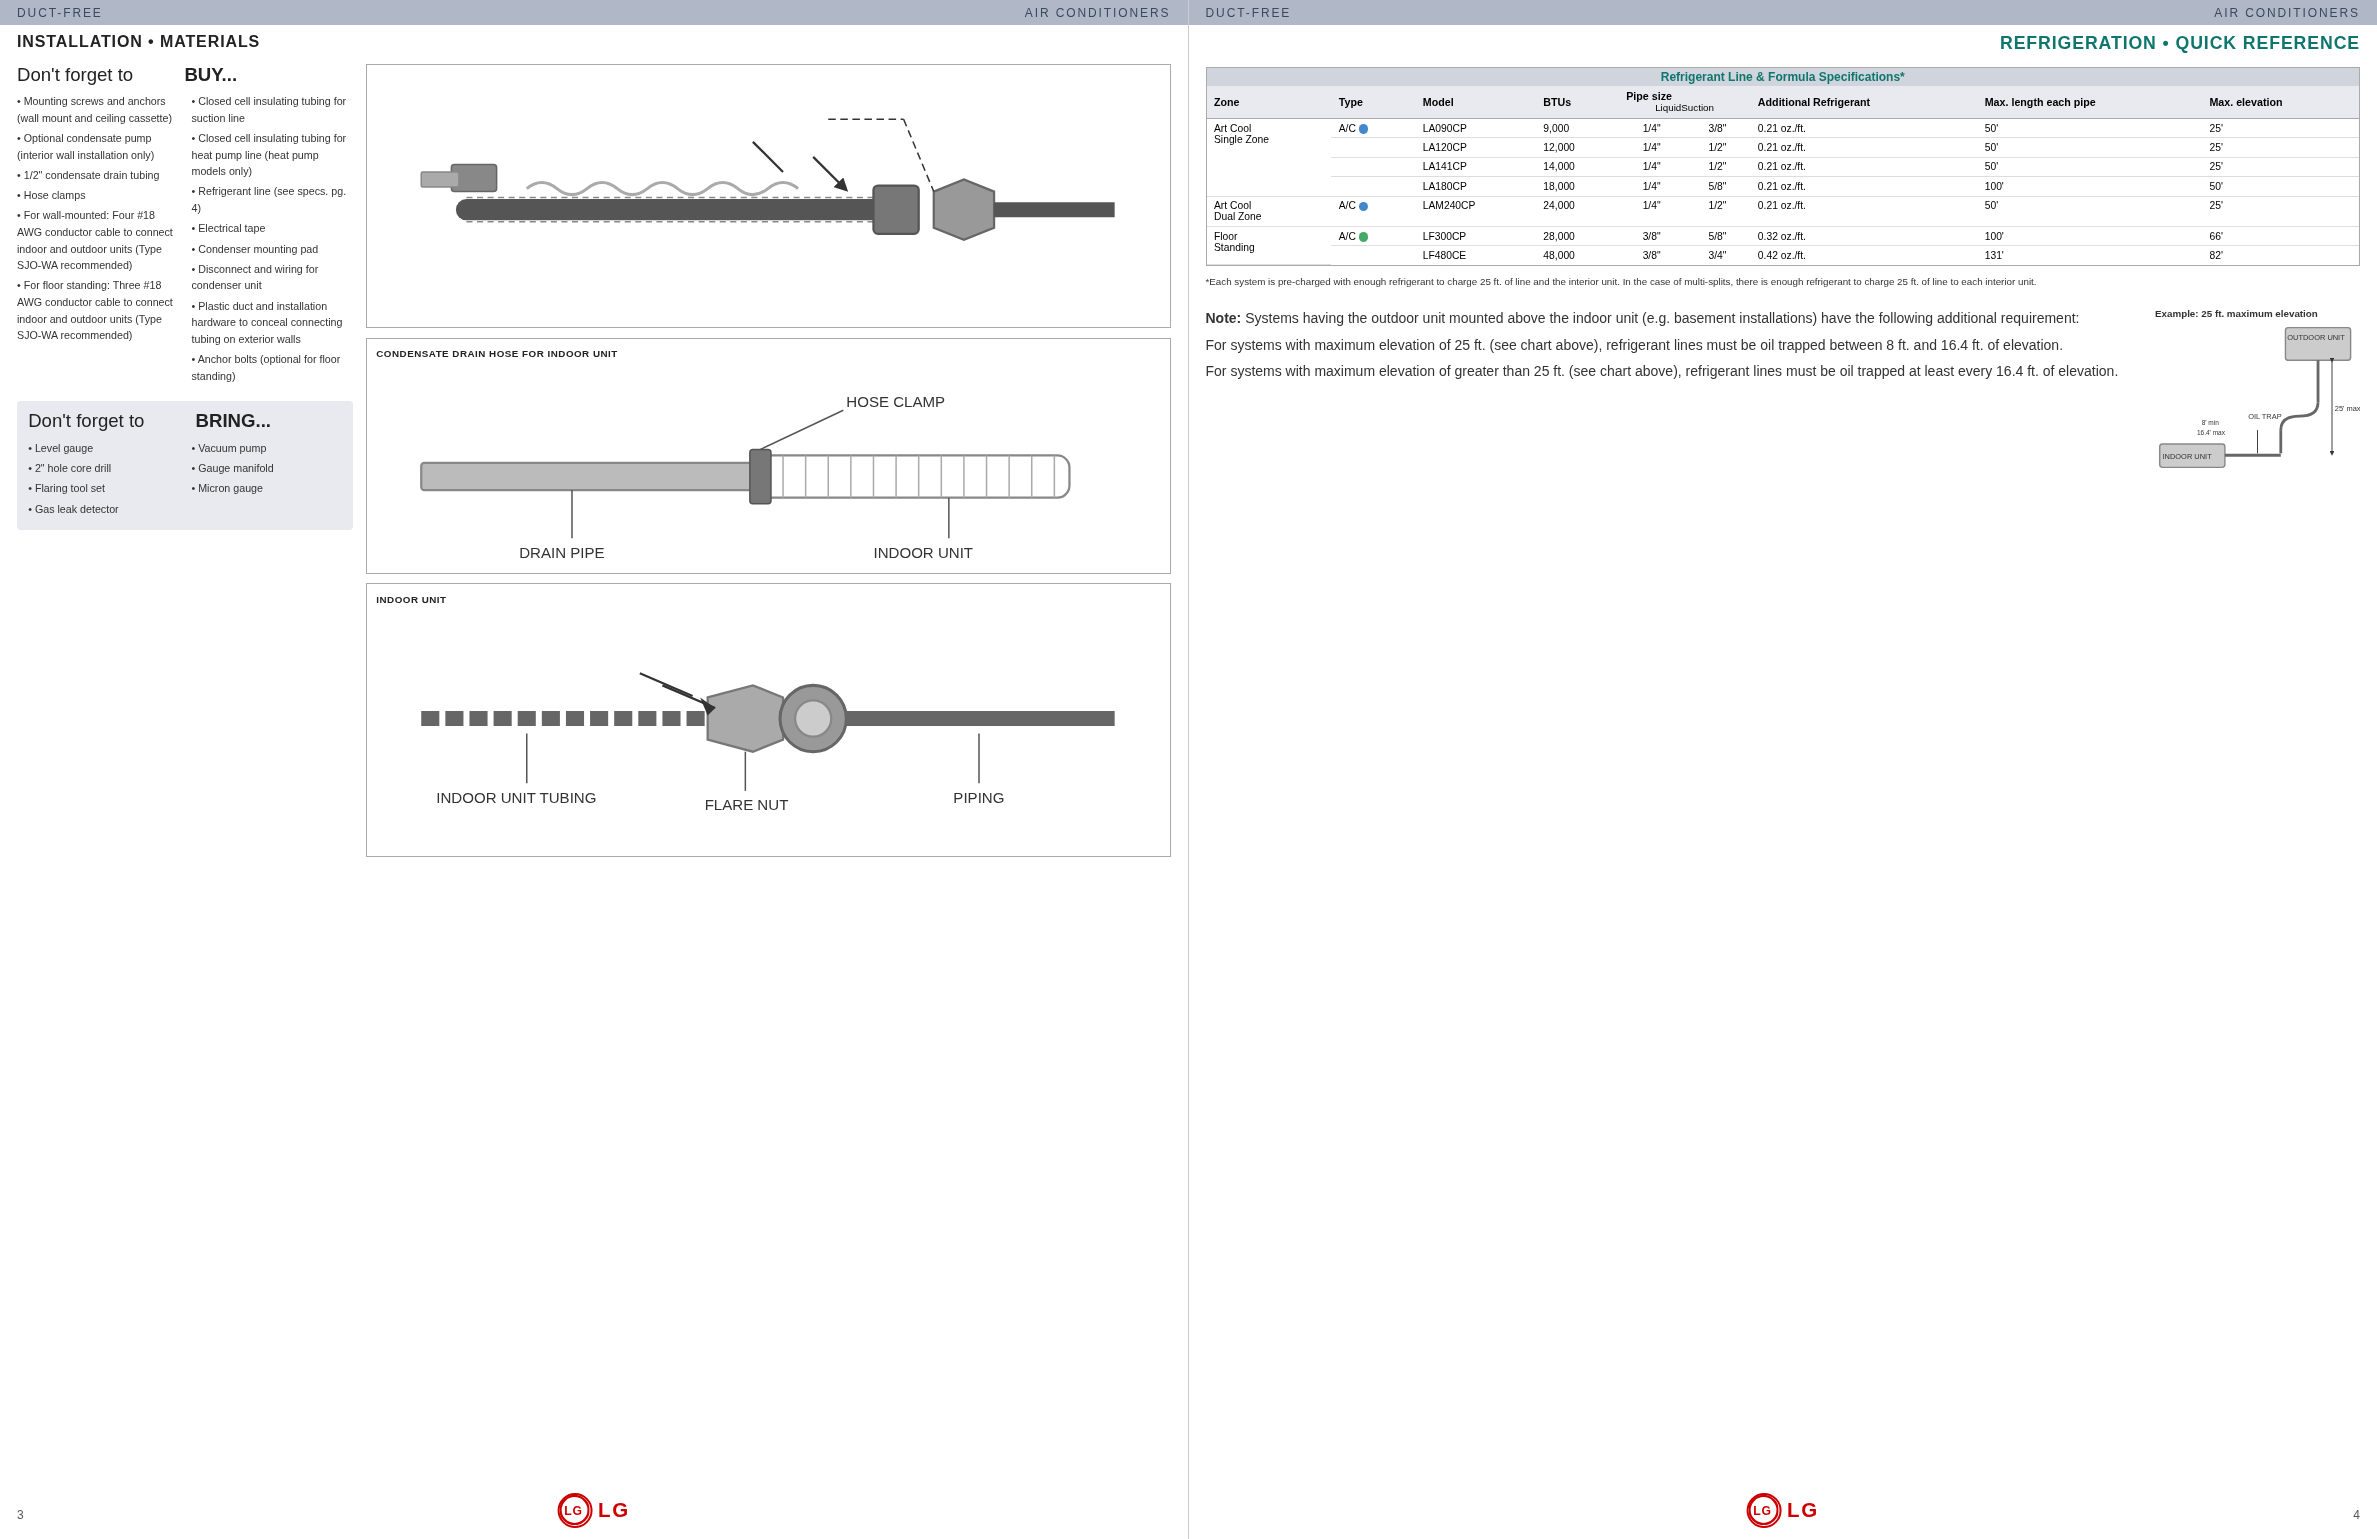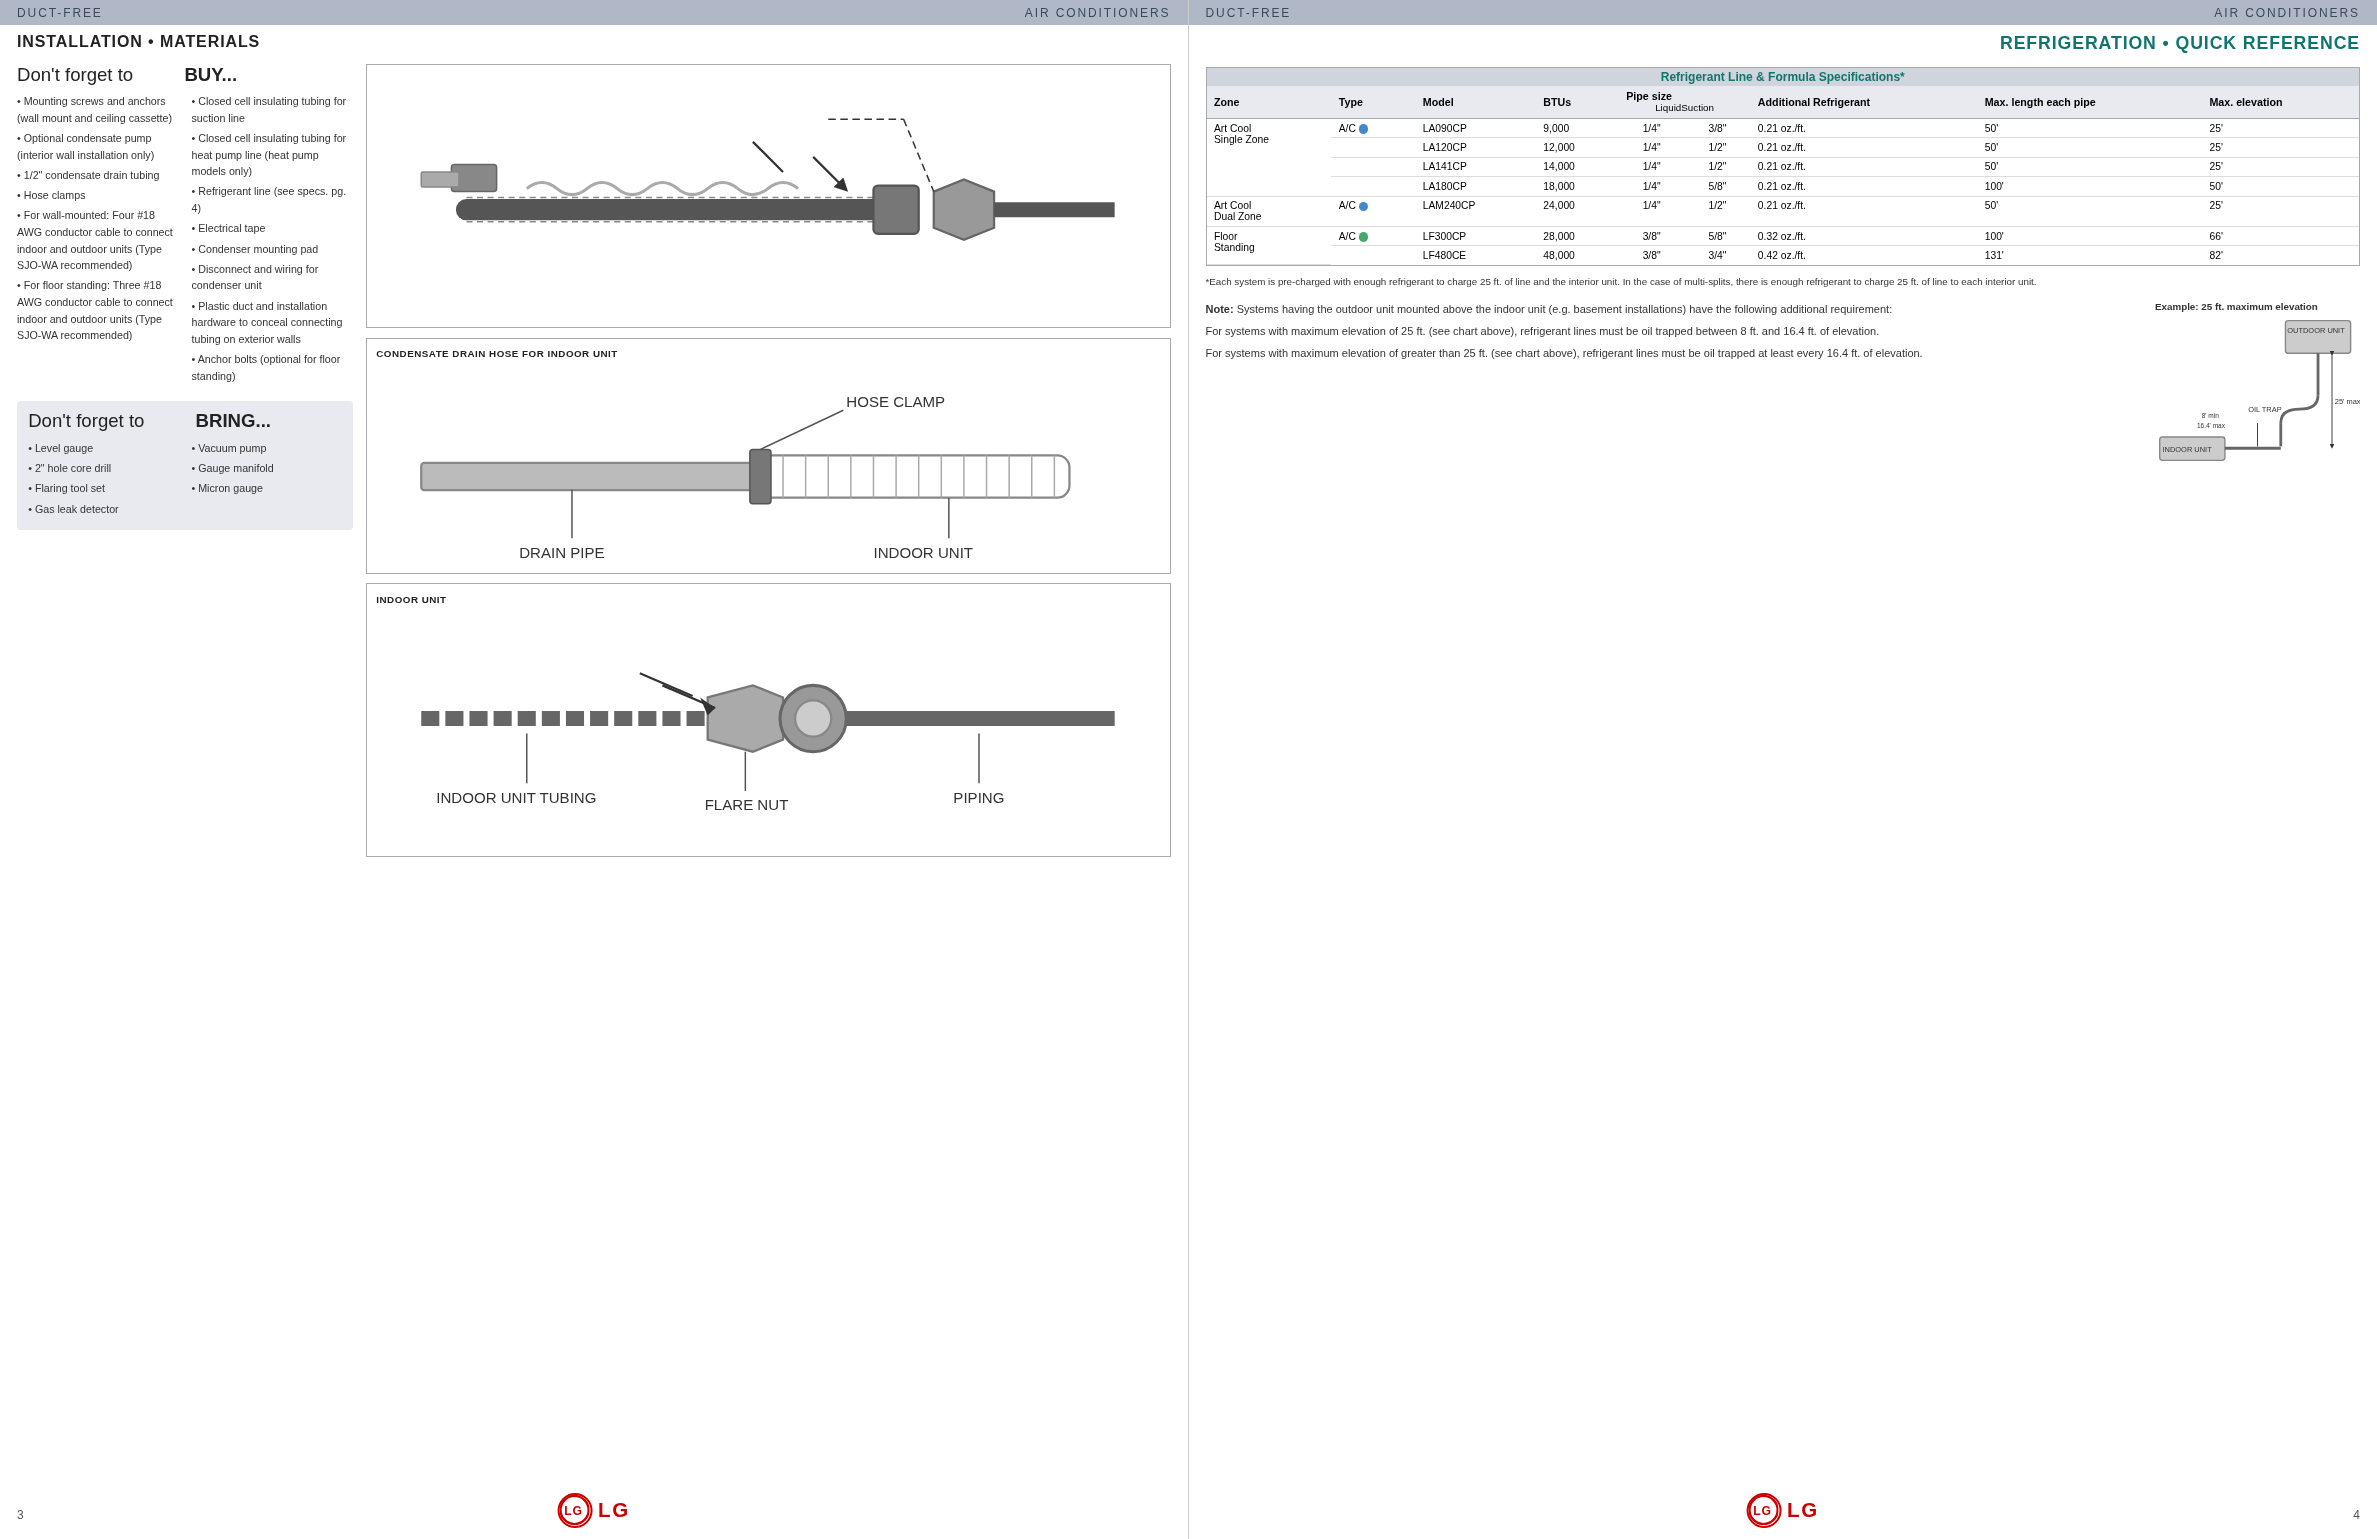--- a/index.html
+++ b/index.html
@@ -243,30 +243,30 @@
       text-align: center;
     }
     .td-center { text-align: center; }
 
     .notes-section {
       margin-top: 9.3px;
       font-size: 9.8px;
       color: #333;
       line-height: 1.5;
     }
-    .notes-section p { margin-bottom: 11px; }
+    .notes-section p { margin-bottom: 18px; }
 
     .example-row {
       display: flex;
       gap: 13px;
       margin-top: 7.5px;
     }
     .example-text {
       flex: 1;
-      font-size: 11px;
+      font-size: 14px;
       color: #333;
       line-height: 1.5;
     }
     .example-diagram {
       width: 205px;
       flex-shrink: 0;
     }
     .example-title {
       font-size: 9.8px;
       font-weight: bold;

